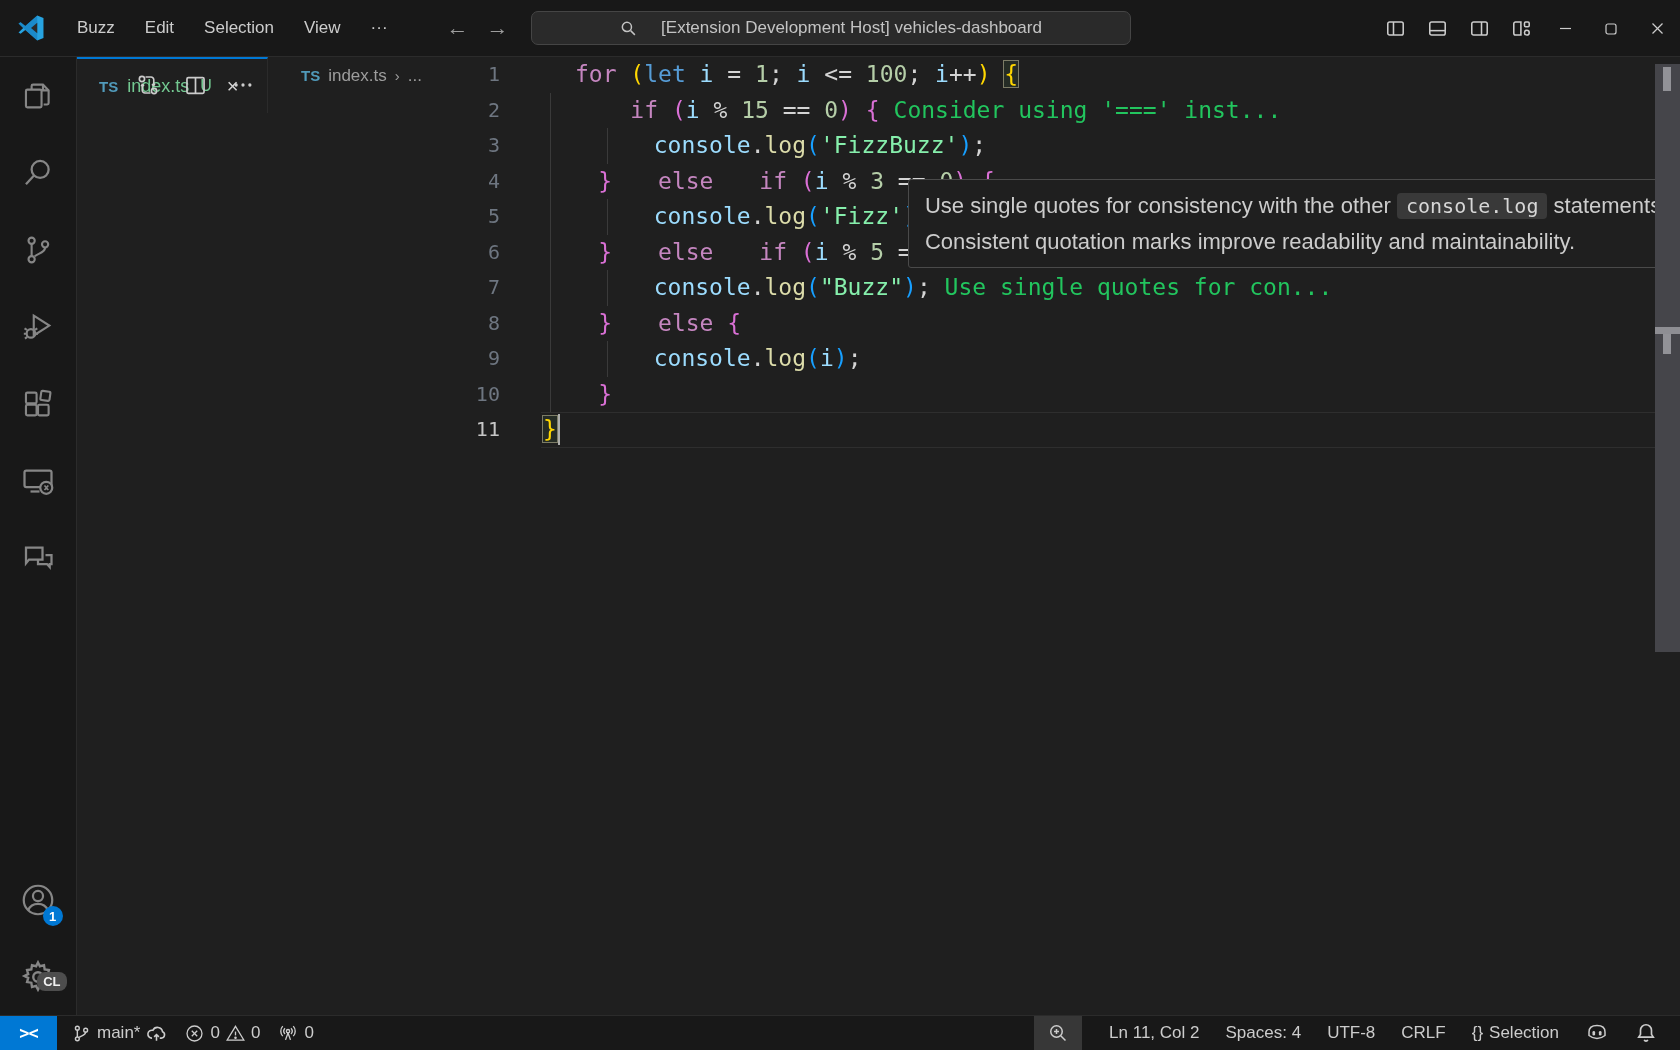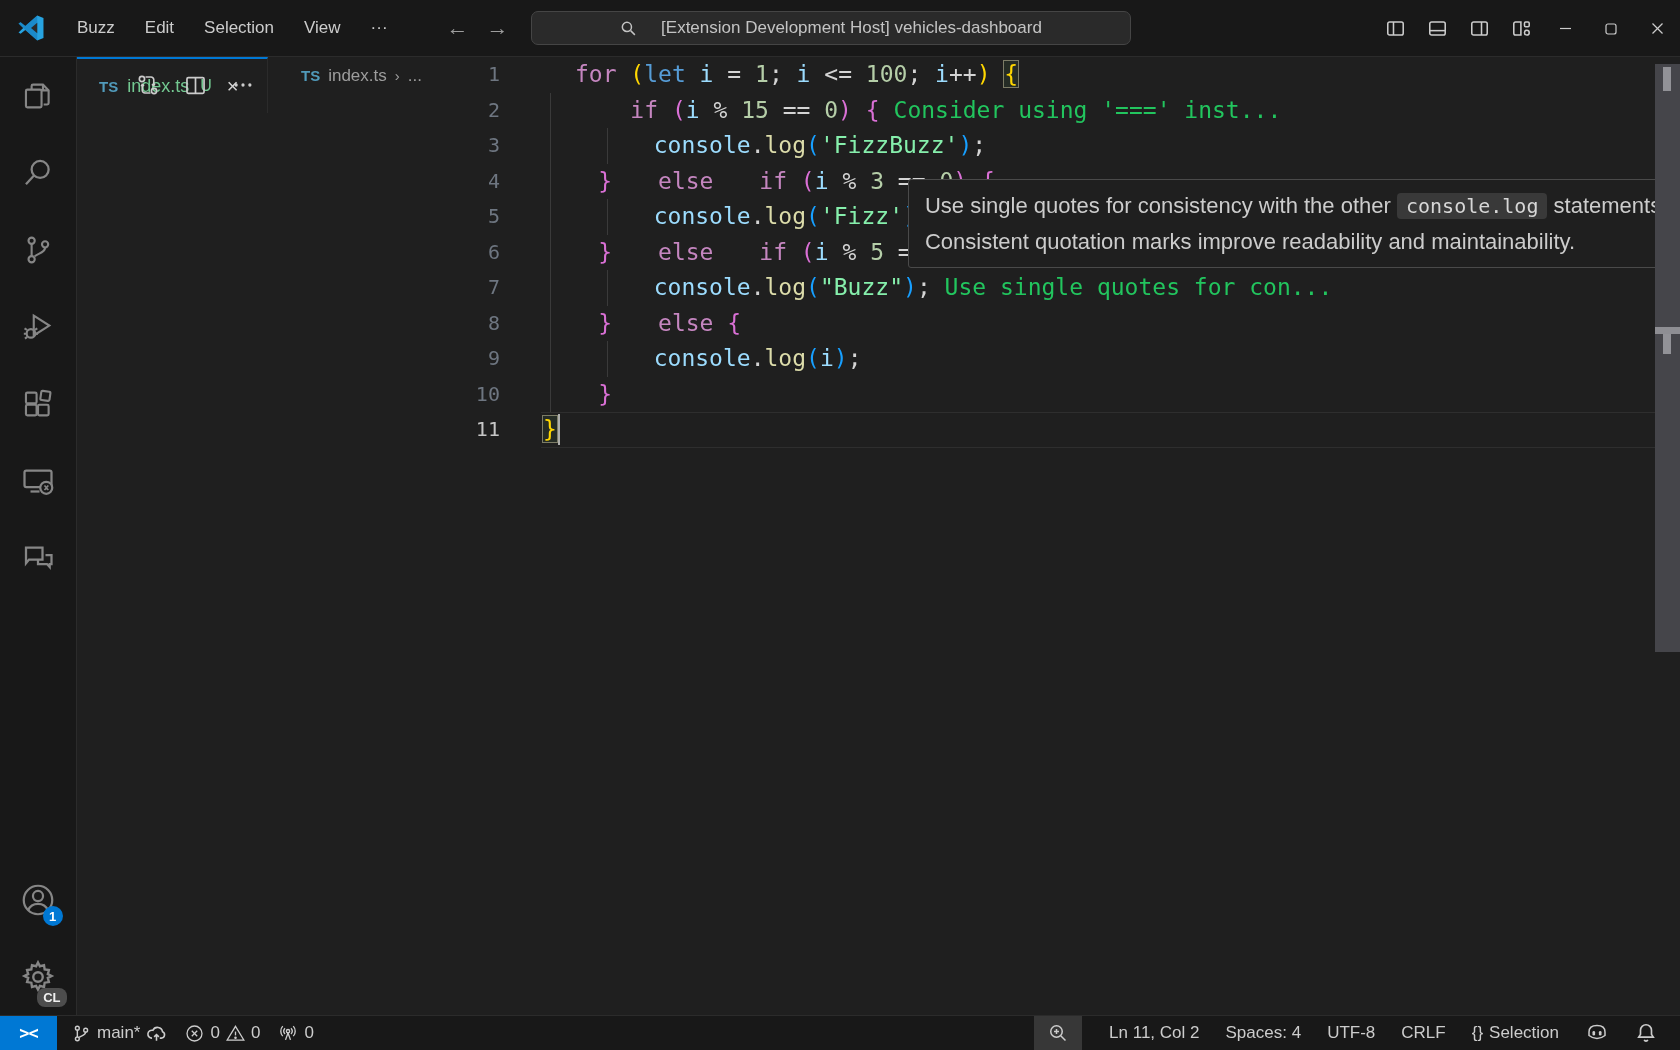--- a/index.html
+++ b/index.html
@@ -22,21 +22,21 @@
   .layout-btn { width:42px; height:57px; display:flex; align-items:center; justify-content:center; }
   .win-btn { width:46px; height:57px; display:flex; align-items:center; justify-content:center; }
 
   
   .workbench { display:flex; height:958px; }
   .activitybar { width:77px; background:#181818; border-right:1px solid #2b2b2b; display:flex; flex-direction:column; align-items:center; }
   .act-item { width:77px; height:77px; display:flex; align-items:center; justify-content:center; position:relative; color:#868686; }
   .act-spacer { flex:1; }
   .badge-blue { position:absolute; right:14px; bottom:12px; background:#0078d4; color:#fff; font-size:13px;
         min-width:20px; height:20px; border-radius:10px; display:flex; align-items:center; justify-content:center; font-weight:bold;}
-  .badge-cl { position:absolute; right:10px; bottom:8px; background:#4d4d4d; color:#f0f0f0; font-size:13px; font-weight:bold;
+  .badge-cl { position:absolute; right:10px; bottom:24px; background:#4d4d4d; color:#f0f0f0; font-size:13px; font-weight:bold;
         padding:2px 6px; border-radius:8px; }
 
   .editor-group { flex:1; display:flex; flex-direction:row; min-width:0; }
 
   
   .tabbar { height:56px; background:#181818; border-bottom:1px solid #2b2b2b; display:flex; align-items:stretch; position:relative; }
   .tab { width:191px; background:#1f1f1f; border-top:2px solid #0078d4; border-right:1px solid #2b2b2b;
          margin-bottom:-1px; display:flex; align-items:center; padding:0 12px 0 22px; gap:9px; }
   .ts-icon { font-weight:bold; font-size:15px; color:#519aba; font-family:"Liberation Sans",sans-serif; }
   .tab-label { font-size:18px; color:#73C991; }

